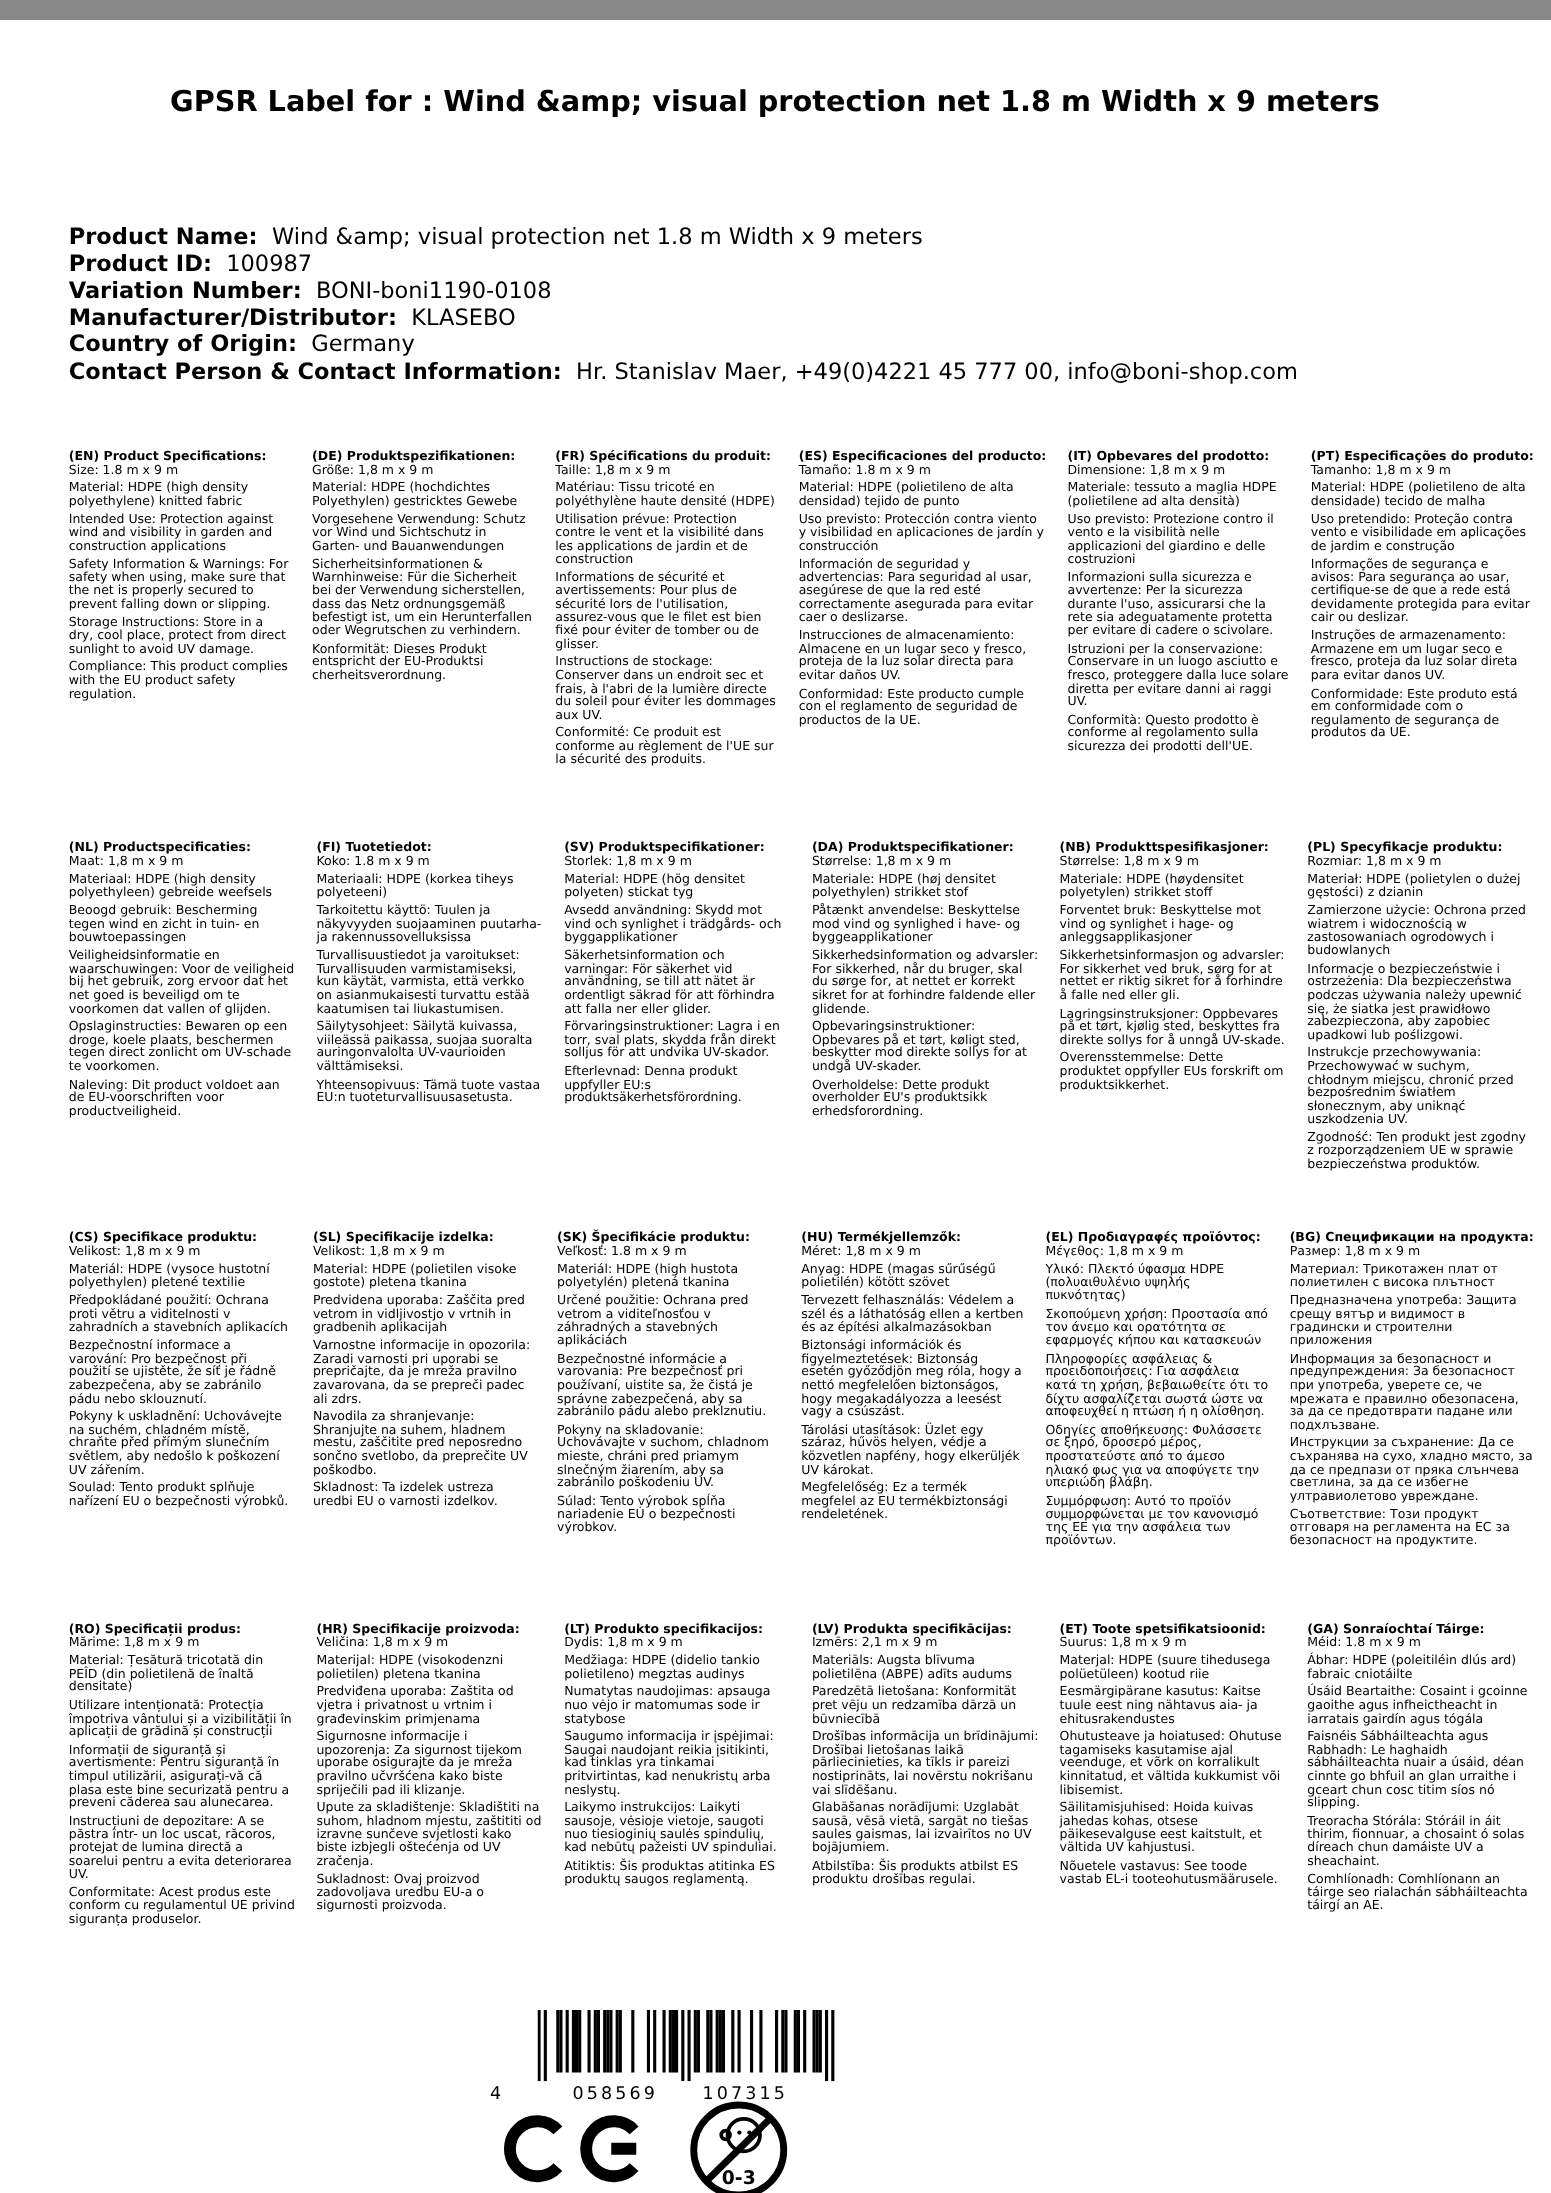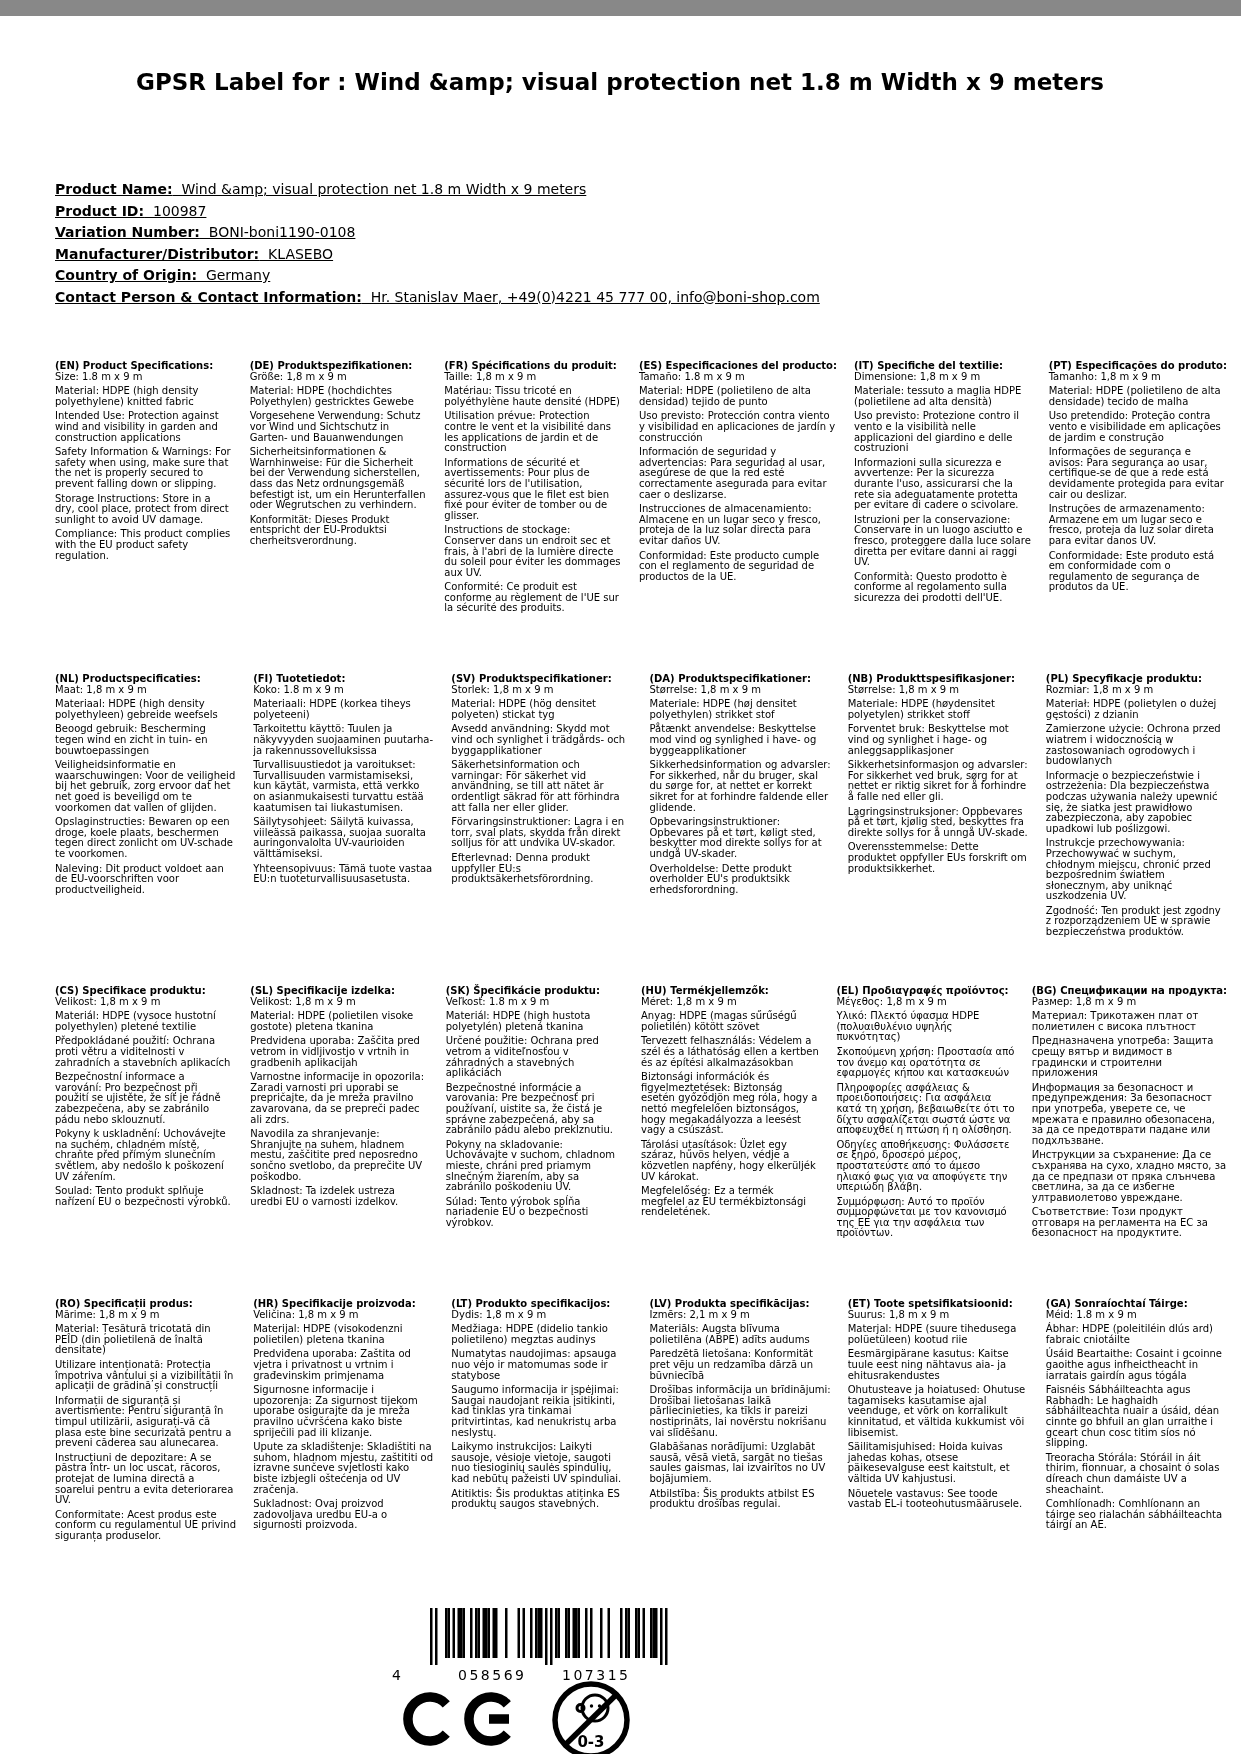--- a/index.html
+++ b/index.html
@@ -4,21 +4,21 @@
 <style>
   html,body{margin:0;padding:0;background:#888;}
   .page{
     position:relative;width:1241px;height:1754px;margin:16px auto;background:#ffffff;
     font-family:"DejaVu Sans","Liberation Sans",sans-serif;color:#000;overflow:hidden;
   }
   .title{
     position:absolute;top:52px;left:130px;width:980px;margin:0;
     text-align:center;font-size:23px;font-weight:bold;line-height:29px;
   }
-  .product-info{position:absolute;top:163px;left:55px;font-size:14px;line-height:21.5px;text-decoration:underline;}
+  .product-info{position:absolute;top:163px;left:55px;font-size:18px;line-height:21.5px;}
   .info-line .lbl{font-weight:bold;}
   .spec-row{
     position:absolute;left:55px;width:1172px;
     display:grid;grid-template-columns:repeat(6,1fr);column-gap:17px;
   }
   #specrow0{top:345px}
   #specrow1{top:658px}
   #specrow2{top:970px}
   #specrow3{top:1283px}
   .spec-block{font-size:10px;line-height:10.6px;letter-spacing:0;}
@@ -86,21 +86,21 @@
       <div class="spec-block">
         <div class="spec-head">(ES) Especificaciones del producto:</div>
         <div class="spec-size">Tamaño: 1.8 m x 9 m</div>
         <div class="spec-para">Material: HDPE (polietileno de alta densidad) tejido de punto</div>
         <div class="spec-para">Uso previsto: Protección contra viento y visibilidad en aplicaciones de jardín y construcción</div>
         <div class="spec-para">Información de seguridad y advertencias: Para seguridad al usar, asegúrese de que la red esté correctamente asegurada para evitar caer o deslizarse.</div>
         <div class="spec-para">Instrucciones de almacenamiento: Almacene en un lugar seco y fresco, proteja de la luz solar directa para evitar daños UV.</div>
         <div class="spec-para">Conformidad: Este producto cumple con el reglamento de seguridad de productos de la UE.</div>
       </div>
       <div class="spec-block">
-        <div class="spec-head">(IT) Specifiche del textilie:</div>
+        <div class="spec-head">(IT) Opbevares del prodotto:</div>
         <div class="spec-size">Dimensione: 1,8 m x 9 m</div>
         <div class="spec-para">Materiale: tessuto a maglia HDPE (polietilene ad alta densità)</div>
         <div class="spec-para">Uso previsto: Protezione contro il vento e la visibilità nelle applicazioni del giardino e delle costruzioni</div>
         <div class="spec-para">Informazioni sulla sicurezza e avvertenze: Per la sicurezza durante l'uso, assicurarsi che la rete sia adeguatamente protetta per evitare di cadere o scivolare.</div>
         <div class="spec-para">Istruzioni per la conservazione: Conservare in un luogo asciutto e fresco, proteggere dalla luce solare diretta per evitare danni ai raggi UV.</div>
         <div class="spec-para">Conformità: Questo prodotto è conforme al regolamento sulla sicurezza dei prodotti dell'UE.</div>
       </div>
       <div class="spec-block">
         <div class="spec-head">(PT) Especificações do produto:</div>
         <div class="spec-size">Tamanho: 1,8 m x 9 m</div>
@@ -242,21 +242,21 @@
         <div class="spec-para">Upute za skladištenje: Skladištiti na suhom, hladnom mjestu, zaštititi od izravne sunčeve svjetlosti kako biste izbjegli oštećenja od UV zračenja.</div>
         <div class="spec-para">Sukladnost: Ovaj proizvod zadovoljava uredbu EU-a o sigurnosti proizvoda.</div>
       </div>
       <div class="spec-block">
         <div class="spec-head">(LT) Produkto specifikacijos:</div>
         <div class="spec-size">Dydis: 1,8 m x 9 m</div>
         <div class="spec-para">Medžiaga: HDPE (didelio tankio polietileno) megztas audinys</div>
         <div class="spec-para">Numatytas naudojimas: apsauga nuo vėjo ir matomumas sode ir statybose</div>
         <div class="spec-para">Saugumo informacija ir įspėjimai: Saugai naudojant reikia įsitikinti, kad tinklas yra tinkamai pritvirtintas, kad nenukristų arba neslystų.</div>
         <div class="spec-para">Laikymo instrukcijos: Laikyti sausoje, vėsioje vietoje, saugoti nuo tiesioginių saulės spindulių, kad nebūtų pažeisti UV spinduliai.</div>
-        <div class="spec-para">Atitiktis: Šis produktas atitinka ES produktų saugos stavebných.</div>
+        <div class="spec-para">Atitiktis: Šis produktas atitinka ES produktų saugos reglamentą.</div>
       </div>
       <div class="spec-block">
         <div class="spec-head">(LV) Produkta specifikācijas:</div>
         <div class="spec-size">Izmērs: 2,1 m x 9 m</div>
         <div class="spec-para">Materiāls: Augsta blīvuma polietilēna (ABPE) adīts audums</div>
         <div class="spec-para">Paredzētā lietošana: Konformität pret vēju un redzamība dārzā un būvniecībā</div>
         <div class="spec-para">Drošības informācija un brīdinājumi: Drošībai lietošanas laikā pārliecinieties, ka tīkls ir pareizi nostiprināts, lai novērstu nokrišanu vai slīdēšanu.</div>
         <div class="spec-para">Glabāšanas norādījumi: Uzglabāt sausā, vēsā vietā, sargāt no tiešas saules gaismas, lai izvairītos no UV bojājumiem.</div>
         <div class="spec-para">Atbilstība: Šis produkts atbilst ES produktu drošības regulai.</div>
       </div>

